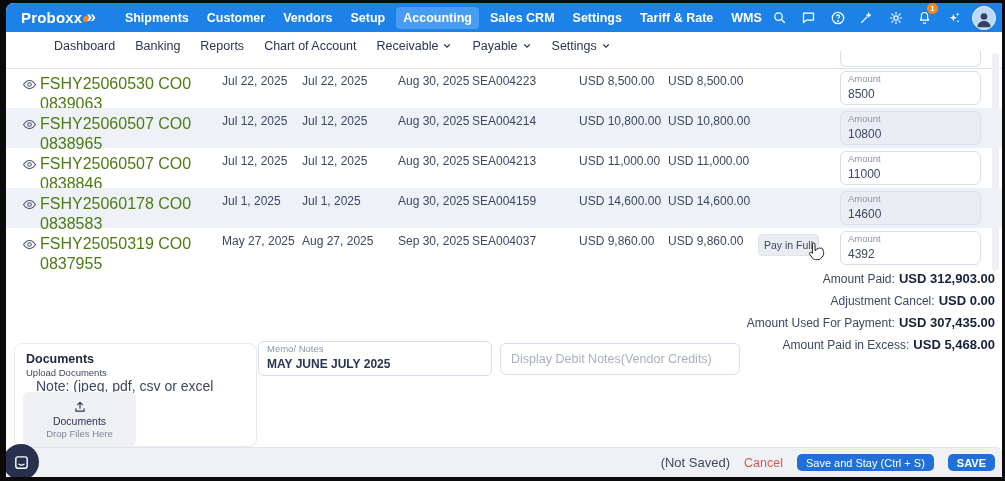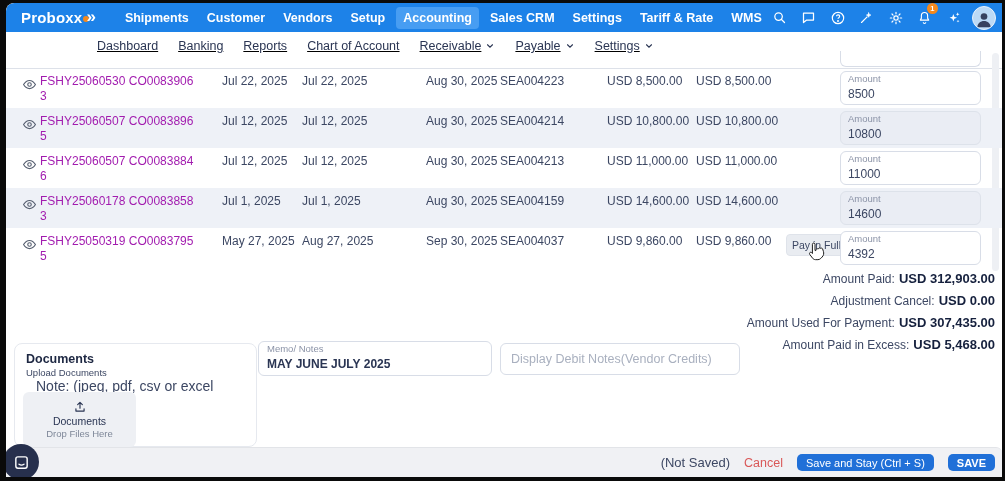--- a/index.html
+++ b/index.html
@@ -15,34 +15,34 @@
   .logo-chev { color:#fff; font-weight:bold; font-size:17px; line-height:1; margin-top:-2px; }
   .nav-items { display:flex; align-items:center; gap:4px; }
   .nav-item { color:#fff; font-size:12.5px; font-weight:600; padding:4px 7px; border-radius:4px; white-space:nowrap; cursor:pointer; }
   .nav-item.active { background:#479df2; }
   .nav-right { margin-left:auto; display:flex; align-items:center; gap:7px; margin-right:8px; }
   .nav-icon { width:22px; height:22px; display:flex; align-items:center; justify-content:center; position:relative; cursor:pointer; }
   .badge { position:absolute; top:-4px; right:-2px; min-width:11px; height:11px; background:#f5891d; color:#fff; font-size:7.5px; font-weight:bold; border-radius:6px; display:flex; align-items:center; justify-content:center; padding:0 2px; }
   .avatar { width:24px; height:24px; border-radius:50%; background:#bcd9f5; overflow:hidden; display:flex; align-items:flex-end; justify-content:center; border:1px solid #e8f2fd; }
 
   
-  .subnav { position:absolute; left:0; top:29px; width:100%; height:28px; background:#fff; display:flex; align-items:center; padding-left:91px; gap:20px;text-decoration:underline; }
+  .subnav { position:absolute; left:0; top:29px; width:100%; height:28px; background:#fff; display:flex; align-items:center; padding-left:48px; gap:20px; }
   .subnav-item { color:#2a3553; font-size:12.5px; font-weight:500; display:flex; align-items:center; gap:4px; white-space:nowrap; cursor:pointer; }
 
   
   .table-wrap { position:absolute; left:0; top:65px; width:100%; }
   .top-divider { position:absolute; left:0; top:65px; width:100%; height:0; border-top:1px solid #dde1e9; }
   .partial-field { position:absolute; left:834px; top:48px; width:141px; height:16px; background:#fff; border:1px solid #d8dde7; border-top:none; border-radius:0 0 6px 6px; }
   .row { display:flex; align-items:flex-start; height:40px; padding-top:6px; position:relative; }
   .row.tint { background:#eef1f7; }
   .c-eye { width:33px; padding-left:16px; padding-top:3px; }
-  .c-ref { width:159px; padding-left:1px; color:#a21caf; font-size:12px; line-height:1.25; word-break:break-all; }
+  .c-ref { width:159px; padding-left:1px; color:#4d7c0f; font-size:16px; line-height:1.25; word-break:break-all; }
   .c-d1 { width:78px; margin-left:24px; color:#3c4763; font-size:12px; white-space:nowrap; }
   .c-d2 { width:96px; margin-left:2px; color:#3c4763; font-size:12px; white-space:nowrap; }
-  .c-due { width:74px; margin-left:28px; color:#3c4763; font-size:12px; white-space:nowrap; }
+  .c-due { width:74px; color:#3c4763; font-size:12px; white-space:nowrap; }
   .c-sea { width:101px; margin-left:0px; color:#3c4763; font-size:12px; white-space:nowrap; }
   .c-a1 { width:89px; margin-left:6px; color:#3c4763; font-size:12px; white-space:nowrap; }
   .c-a2 { width:90px; margin-left:0px; color:#3c4763; font-size:12px; white-space:nowrap; }
   .c-pay { width:60px; margin-left:0px; }
   .payfull-btn { background:#e9ecf1; border:1px solid #dfe3ea; border-radius:4px; color:#3c4763; font-size:10.5px; padding:4px 5px; white-space:nowrap; cursor:pointer; }
   .field { position:absolute; left:834px; top:3px; width:141px; height:34px; background:#fff; border:1px solid #d8dde7; border-radius:6px; padding:2px 7px; }
   .row.tint .field { background:#eaedf4; border-color:#dde2ea; }
   .f-label { display:block; color:#8b93a7; font-size:9.5px; line-height:1.1; }
   .f-input { border:none; outline:none; background:transparent; width:100%; color:#3c4763; font-size:12px; font-family:"Liberation Sans", sans-serif; padding:0; }
   .scroll-track { position:absolute; right:3px; top:50px; width:7px; height:218px; background:#eef0f4; border-radius:4px; }

